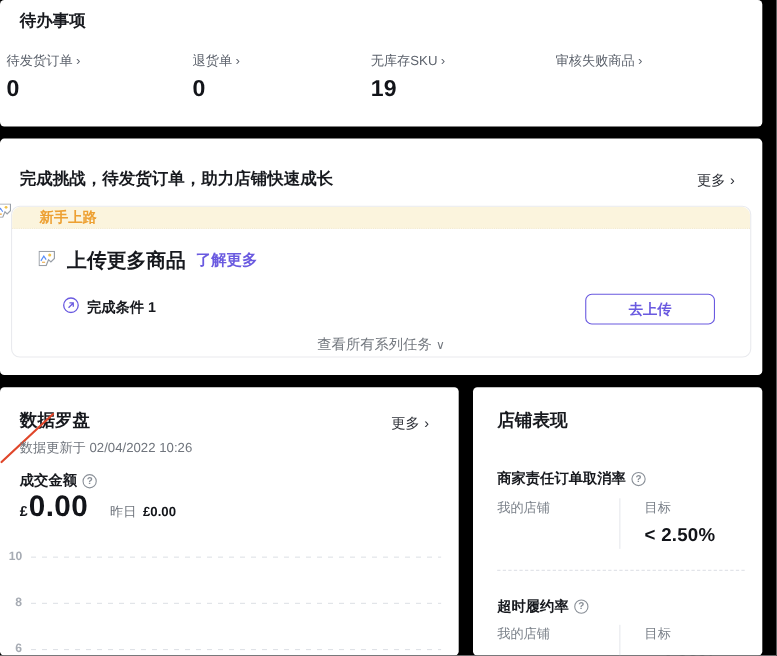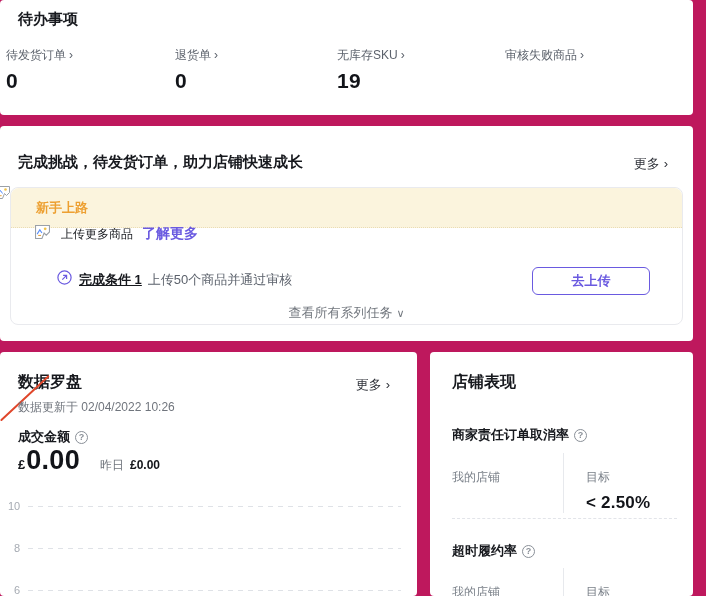--- a/index.html
+++ b/index.html
@@ -1,18 +1,18 @@
 <!DOCTYPE html>
 <html><head>
 <meta charset="utf-8">
 <style>
   * { margin:0; padding:0; box-sizing:border-box; }
   html,body { width:706px; height:596px; overflow:hidden; }
   body { font-family:"Liberation Sans","DejaVu Sans",sans-serif; background:#F3F4F7; }
-  #page { position:relative; width:706px; height:596px; overflow:hidden; background:#be185d; }
+  #page { position:relative; width:706px; height:596px; overflow:hidden; background:#000000; }
 
   .card { position:absolute; background:#fff; border-radius:4px; }
   #card-todo        { left:0; top:0;   width:693px; height:115px; }
   #card-challenge   { left:0; top:126px; width:693px; height:215px; }
   #card-compass     { left:0; top:352px; width:417px; height:244px; overflow:hidden; }
   #card-performance { left:430px; top:352px; width:263px; height:244px; overflow:hidden; }
 
   .card-title15 { font-size:15px; font-weight:bold; color:#17191E; }
   .card-title16 { font-size:16px; font-weight:bold; color:#17191E; }
   .gray-label { font-size:12px; color:#5C626C; }
@@ -24,29 +24,29 @@
   .todo-col .val { font-size:21px; font-weight:800; color:#121419; margin-top:5px; letter-spacing:.2px; }
   #todo-col-0 { left:6px; } #todo-col-1 { left:175px; } #todo-col-2 { left:337px; } #todo-col-3 { left:505px; }
 
   
   #challenge-title { position:absolute; left:18px; top:27px; }
   .more-link { position:absolute; font-size:13px; color:#2E3138; cursor:pointer; white-space:nowrap; }
   .more-link .chev { color:#2E3138; font-size:13px; margin-left:4px; }
   #challenge-more { right:25px; top:29px; }
   #series-box { position:absolute; left:10px; top:61px; width:673px; height:138px;
                 border:1px solid #E9EAEE; border-radius:8px; background:#fff; }
-  #series-banner { height:40px; background:#FBF4DD; border-radius:8px 8px 0 0;
+  #series-banner { height:20px; background:#FBF4DD; border-radius:8px 8px 0 0;
                    border-bottom:1px dotted #EADCB4; display:flex; align-items:center; }
   #series-banner-title { margin-left:25px; font-size:13px; font-weight:bold; color:#EDA032; }
   #edge-broken-icon { position:absolute; left:-4px; top:59px; }
   #task-row { position:absolute; left:35px; top:99px; display:flex; align-items:center; }
-  #task-title { font-size:12px; font-weight:normal; color:#17191E; margin-left:11px; }
+  #task-title { font-size:18px; font-weight:bold; color:#17191E; margin-left:11px; }
   #task-learn-more { font-size:14px; font-weight:bold; color:#6A5AE0; margin-left:9px; cursor:pointer; }
   #condition-row { position:absolute; left:57px; top:144px; display:flex; align-items:center; }
-  #condition-label { font-size:13px; font-weight:bold; color:#17191E; margin-left:7px;text-decoration:underline; }
+  #condition-label { font-size:13px; font-weight:bold; color:#17191E; margin-left:7px; }
   #condition-desc { font-size:13px; color:#5C626C; margin-left:6px; }
   #upload-button { position:absolute; left:532px; top:141px; width:118px; height:28px;
                    border:1.5px solid #6A5AE0; border-radius:6px; background:#fff;
                    display:flex; align-items:center; justify-content:center;
                    font-size:13px; font-weight:bold; color:#6A5AE0; cursor:pointer; }
   #view-all { position:absolute; left:0; top:178px; width:100%; text-align:center;
               font-size:13px; color:#73787F; cursor:pointer; }
   #view-all .chev-down { font-size:11px; margin-left:4px; color:#73787F; }
 
   
@@ -58,34 +58,34 @@
   #gmv-label-row { position:absolute; left:18px; top:76px; display:flex; align-items:center; }
   .metric-label { font-size:13px; font-weight:bold; color:#17191E; }
   .help-icon { width:13px; height:13px; border:1px solid #8A9098; border-radius:50%;
                color:#8A9098; font-size:9px; line-height:11px; text-align:center;
                margin-left:5px; cursor:pointer; font-weight:bold; }
   #gmv-value-row { position:absolute; left:18px; top:93px; display:flex; align-items:baseline; }
   #gmv-currency { font-size:13px; font-weight:800; color:#121419; }
   #gmv-value { font-size:27px; font-weight:800; color:#121419; letter-spacing:.3px; margin-left:1px; }
   #gmv-yday-label { font-size:12px; color:#70757D; margin-left:20px;text-align:center; }
   #gmv-yday-value { font-size:12px; font-weight:800; color:#121419; margin-left:6px; }
-  .grid-row { position:absolute; left:8px; right:16px; height:12px; display:flex; align-items:center; }
+  .grid-row { position:absolute; left:8px; right:16px; height:12px; display:flex; align-items:center;font-weight:bold; }
   .grid-row .tick { width:20px; text-align:right; font-size:11px; color:#A6ABB3; padding-right:8px; }
   .grid-row .gline { flex:1; height:1px;
       background:repeating-linear-gradient(90deg,#DFE2E7 0 5px,transparent 5px 10px); }
   #grid-0 { top:148px; } #grid-1 { top:190px; } #grid-2 { top:232px; }
 
   
   #perf-title { position:absolute; left:22px; top:20px; }
   .perf-metric-label-row { position:absolute; left:22px; display:flex; align-items:center; }
   #perf-label-0 { top:74px; } #perf-label-1 { top:190px; }
   .perf-cols { position:absolute; left:22px; right:16px; display:flex; }
   #perf-cols-0 { top:101px; } #perf-cols-1 { top:216px; }
   .perf-col { width:111px; }
-  .perf-col-label { font-size:12px; color:#7A8089;margin-top:16px; }
+  .perf-col-label { font-size:12px; color:#7A8089; }
   .perf-col-value { font-size:17px; font-weight:800; color:#121419; margin-top:7px; letter-spacing:.2px; }
   .v-divider { width:1px; background:#E7E9ED; align-self:stretch; min-height:46px; }
   .perf-col-right { padding-left:22px; }
   #perf-divider { position:absolute; left:22px; right:16px; top:166px;
                   border-top:1px dashed #E2E4E9; }
 </style>
 </head>
 <body>
 
 <div id="page">
@@ -143,21 +143,20 @@
     </div>
 
     <div id="condition-row">
       <span>
         <svg width="15" height="15" viewBox="0 0 15 15">
           <circle cx="7.5" cy="7.5" r="6.6" fill="none" stroke="#6A5AE0" stroke-width="1.2"></circle>
           <path d="M5.3 9.7 L9.4 5.6 M6.1 5.4 h3.5 v3.5" stroke="#6A5AE0" stroke-width="1.2" fill="none"></path>
         </svg>
       </span>
       <span id="condition-label">完成条件 1</span>
-      <span id="condition-desc">上传50个商品并通过审核</span>
     </div>
 
     <div id="upload-button">去上传</div>
 
     <div id="view-all"><span>查看所有系列任务</span><span class="chev-down">∨</span></div>
   </div>
 
   <div class="card" id="card-compass">
     <div id="compass-title" class="card-title16">数据罗盘</div>
     <div id="compass-more" class="more-link"><span>更多</span><span class="chev">›</span></div>

